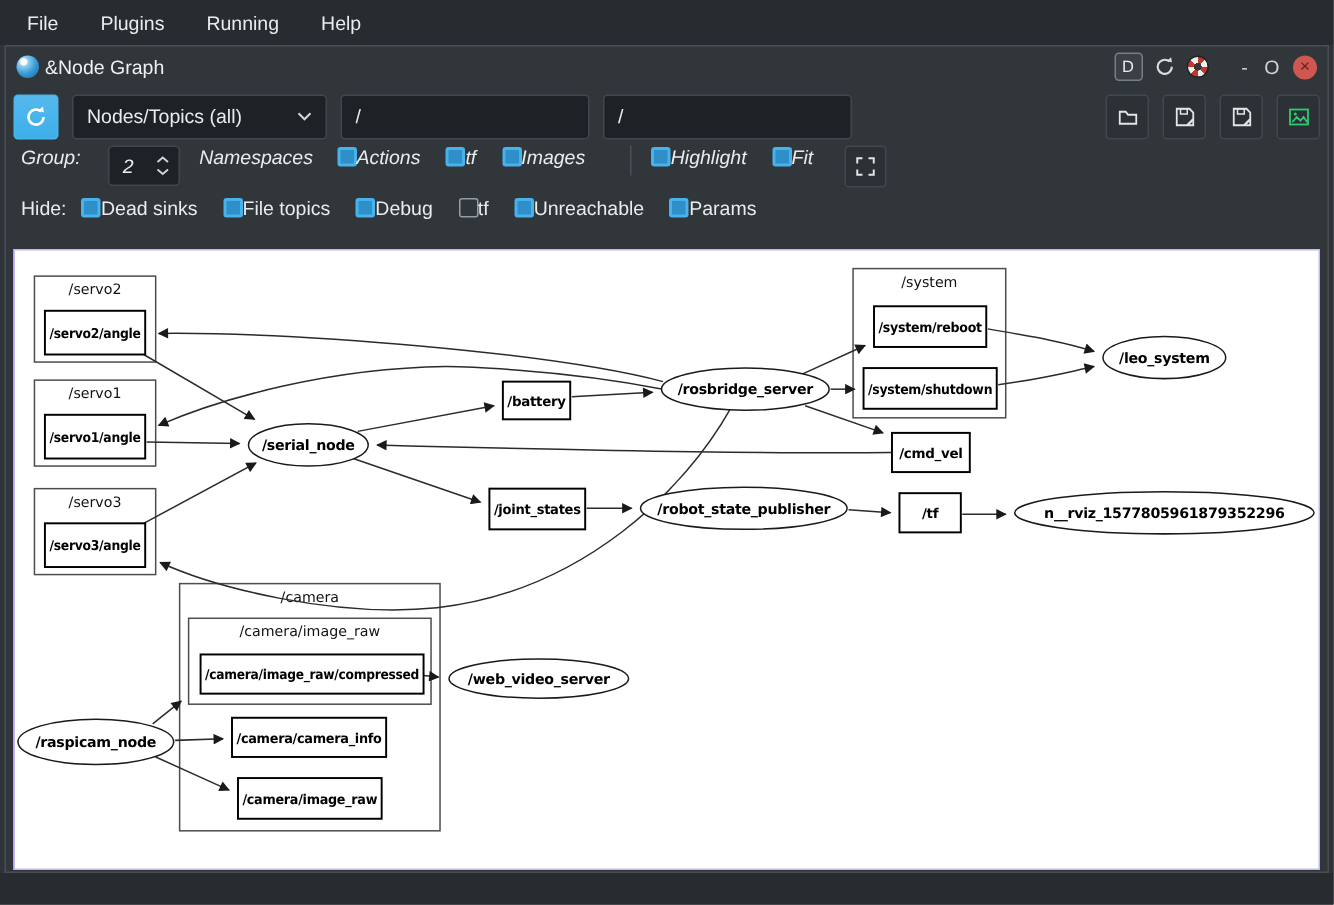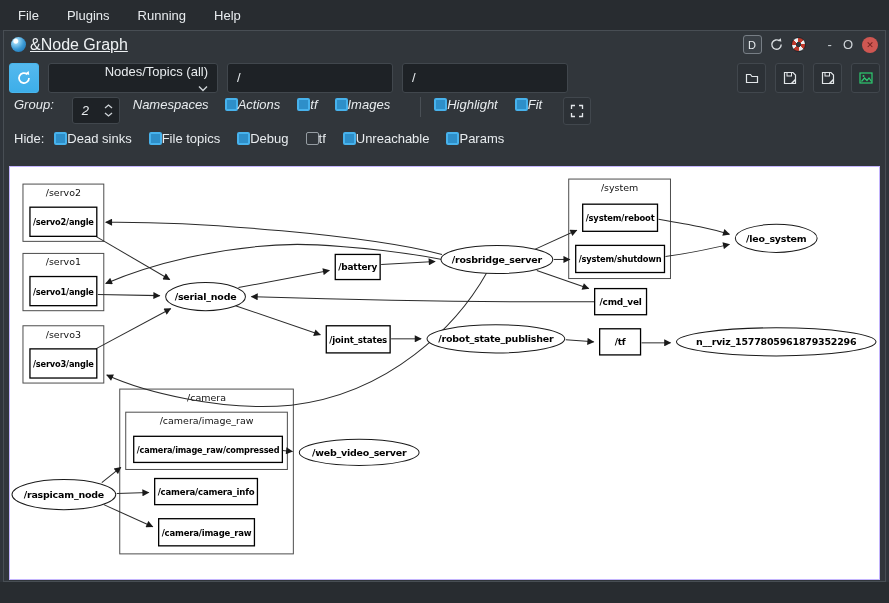--- a/index.html
+++ b/index.html
@@ -12,40 +12,40 @@
   }
   
   .menubar { height:30px; background:#282c30; display:flex; align-items:center; padding-left:4px; }
   .menubar .mi { padding:6px 14px; color:#e8ecef; cursor:default; }
   
   .dock { position:absolute; left:3px; right:3px; top:30px; bottom:21px;
           background:#31363b; border:1px solid #484e54; }
   .titlebar { height:27px; display:flex; align-items:center; padding:0 7px; }
   .appicon { width:15px; height:15px; border-radius:50%; margin-right:4px;
              background: radial-gradient(circle at 32% 28%, #ffffff 0 2px, #8ed0f2 3px, #3b9ad6 8px, #1668a8 100%); }
-  .dock-title { font-size:16px; color:#eef1f3;text-decoration:underline; }
+  .dock-title { font-size:13px; color:#eef1f3; }
   .tb-right { margin-left:auto; display:flex; align-items:center; gap:7px; }
   .dbtn { width:19px; height:19px; border:1px solid #777e85; border-radius:3px;
           display:flex; align-items:center; justify-content:center; font-size:11px; color:#e8ecef; background:#3a4046;}
   .tb-glyph { color:#d8dcdf; font-size:13px; display:flex; align-items:center; }
   .buoy { width:15px; height:15px; border-radius:50%;
           background:
            radial-gradient(circle at center, #31363b 0 2.5px, rgba(0,0,0,0) 2.6px),
            conic-gradient(#c0392b 0 45deg,#ecf0f1 45deg 90deg,#c0392b 90deg 135deg,#ecf0f1 135deg 180deg,
                           #c0392b 180deg 225deg,#ecf0f1 225deg 270deg,#c0392b 270deg 315deg,#ecf0f1 315deg 360deg);
           border:1px solid #20252a; }
   .winmin,.winmax { color:#cfd4d8; font-size:13px; padding:0 2px; }
   .winclose { width:16px; height:16px; border-radius:50%; background:#cf5752; color:#6b1f1c;
               display:flex; align-items:center; justify-content:center; font-size:9px; font-weight:bold; }
   
   .row1 { height:39px; display:flex; align-items:center; padding:0 5px; gap:9px; }
   .btn-refresh { width:30px; height:30px; border-radius:3px; border:1px solid #48b5ec;
                  background:linear-gradient(#55b9ee,#3daee9); display:flex; align-items:center; justify-content:center; }
   .combo { width:170px; height:30px; background:#1e2226; border:1px solid #41474d; border-radius:3px;
-           display:flex; align-items:flex-end; padding:0 9px;flex-direction:column; }
+           display:flex; align-items:center; padding:0 9px; }
   .combo .cval { flex:1; }
   .tinput { width:166px; height:30px; background:#1e2226; border:1px solid #41474d; border-radius:3px;
             color:#e8ecef; font-size:13px; padding:0 9px; font-family:inherit; }
   .row1 .spacer { flex:1; }
   .iconbtn { width:29px; height:30px; background:#2c3136; border:1px solid #41474d; border-radius:3px;
              display:flex; align-items:center; justify-content:center; }
   .row2 { height:34px; display:flex; align-items:flex-start; padding:0 10px;font-style:italic; }
   .row3 { height:32px; display:flex; align-items:flex-start; padding:0 10px; }
   .spinbox { width:48px; height:27px; background:#1e2226; border:1px solid #41474d; border-radius:3px;
              display:flex; align-items:center; padding:0 0 0 9px; margin:0 13px 0 8px; }

